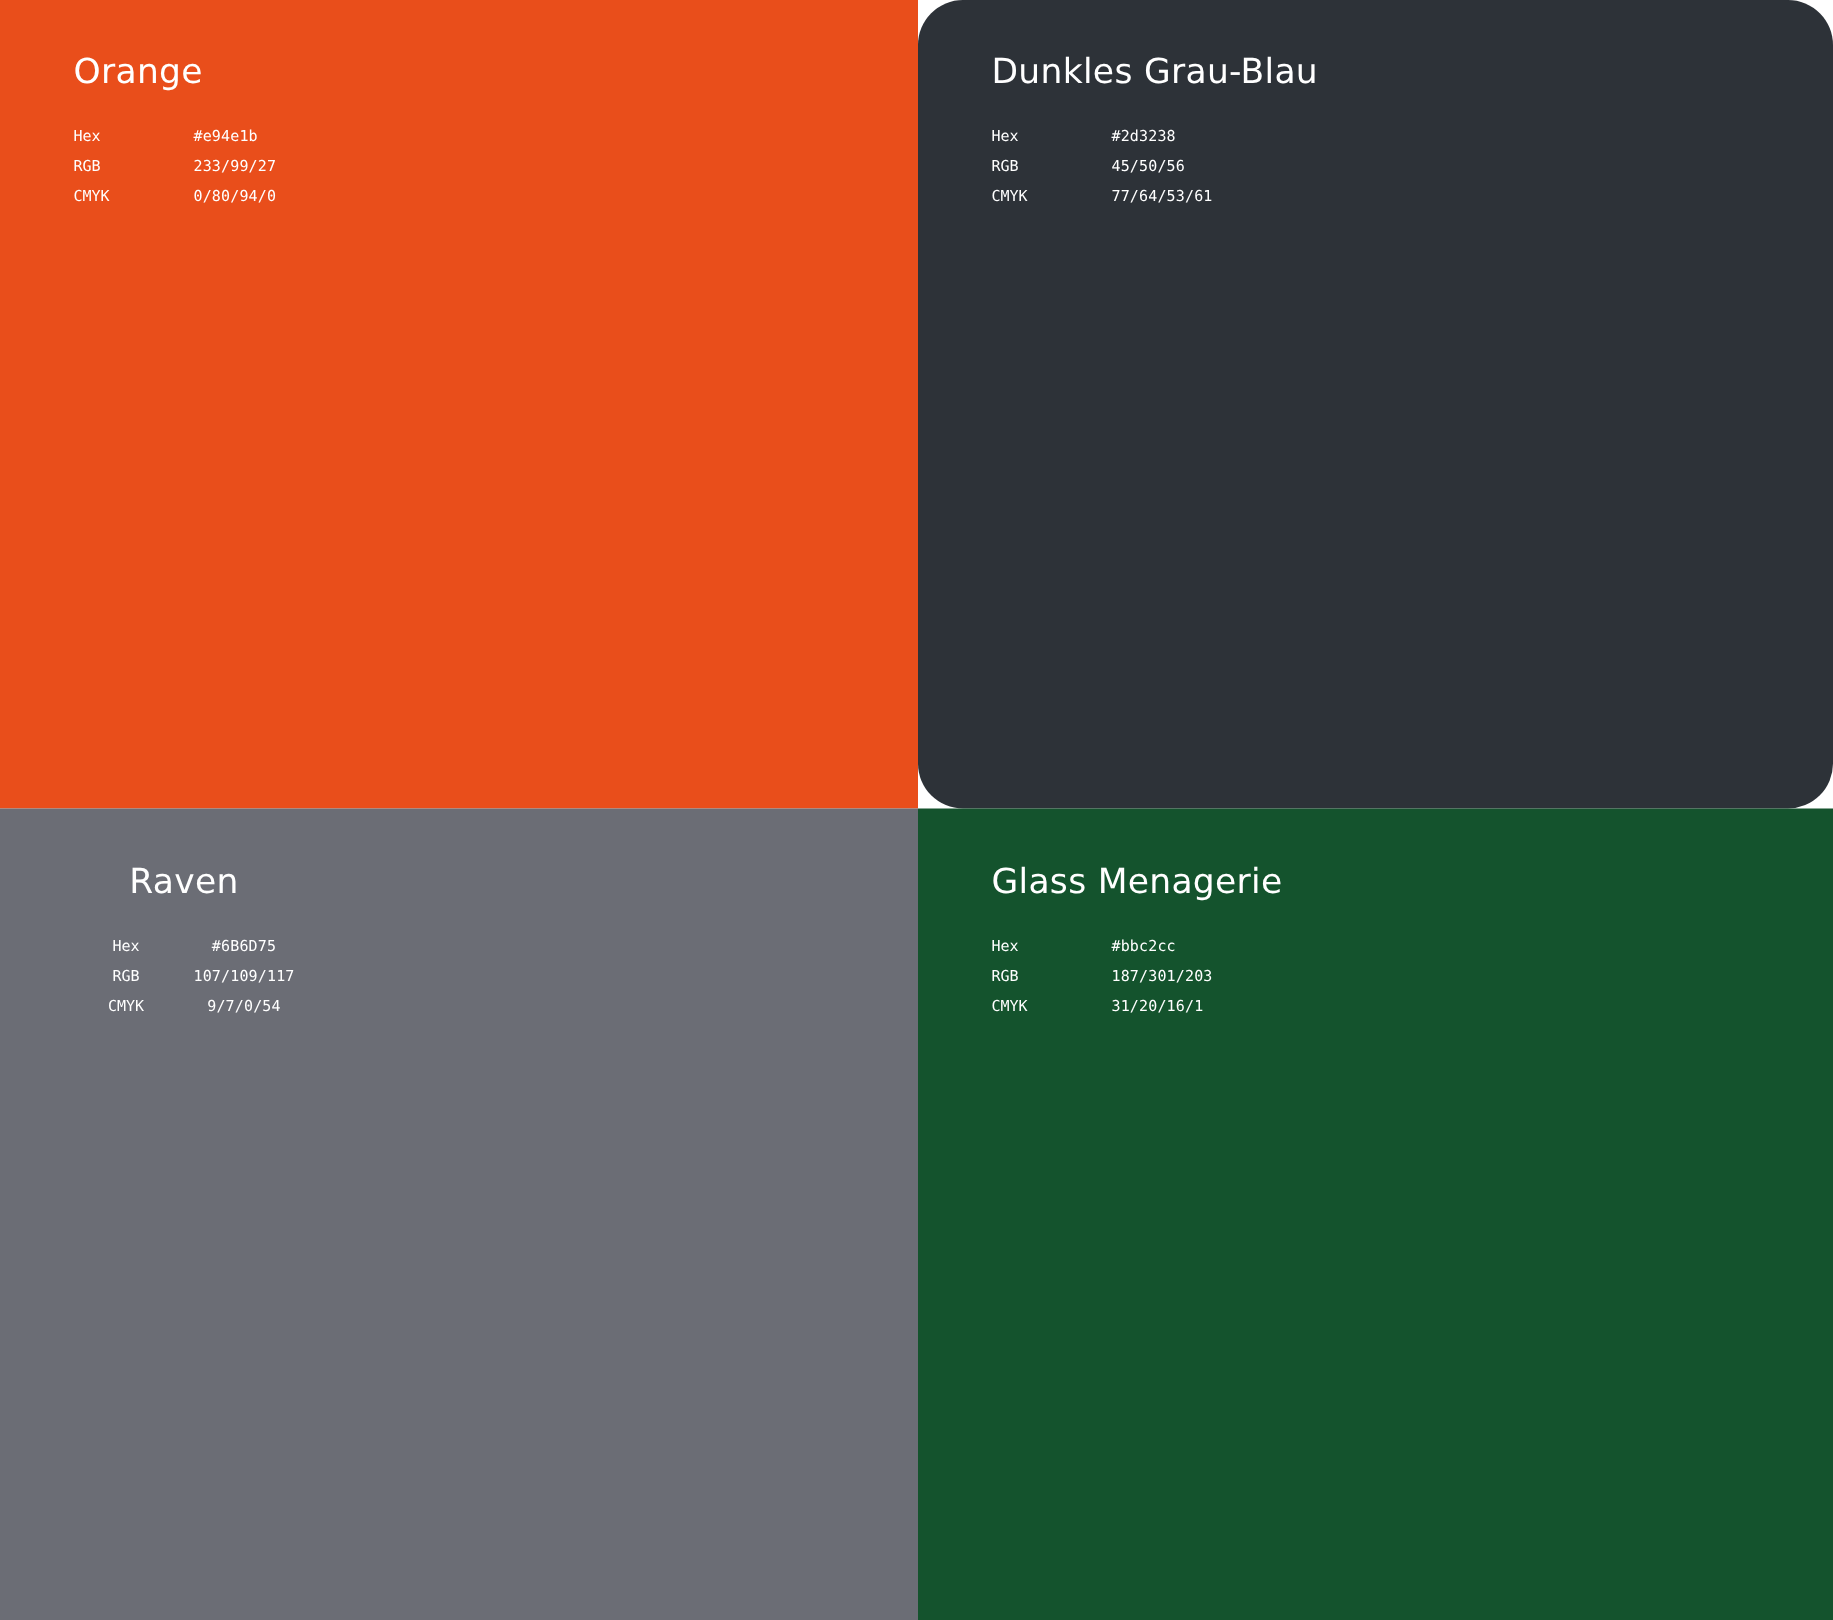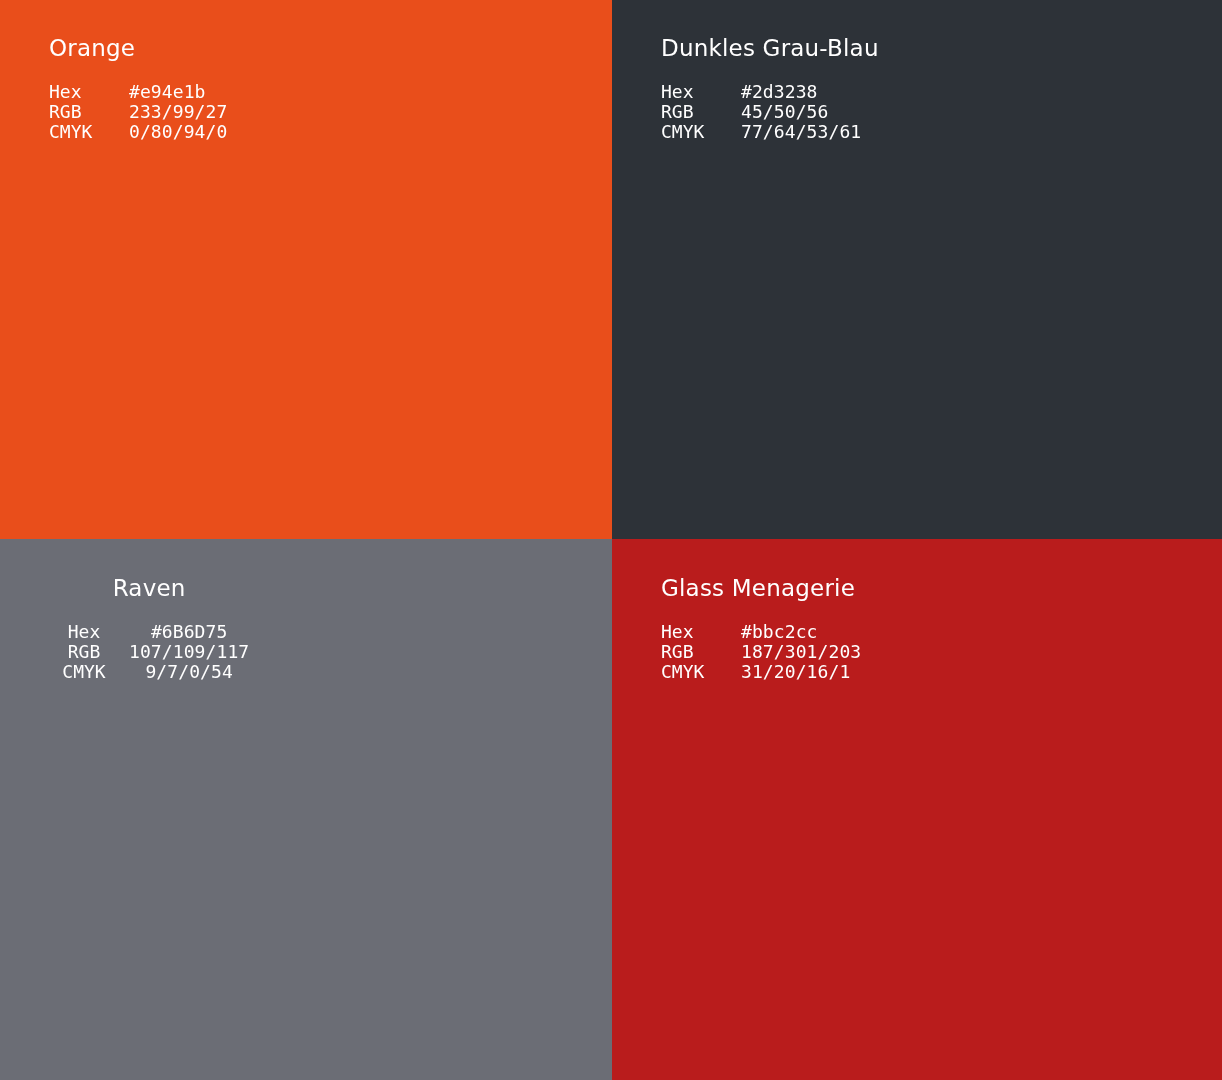--- a/index.html
+++ b/index.html
@@ -50,21 +50,21 @@
   }
 
   .swatch-specs {
     margin-top: 20px;
     border-collapse: collapse;
     border-spacing: 0;
   }
 
   .swatch-specs td {
     font-family: "DejaVu Sans Mono", "Liberation Mono", monospace;
-    font-size: 18px;
+    font-size: 10px;
     line-height: 20px;
     color: #ffffff;
     padding: 0;
     white-space: nowrap;
     vertical-align: top;
   }
 
   .spec-label {
     width: 70px;
     padding-right: 10px !important;
@@ -94,21 +94,21 @@
         </tr>
         <tr>
           <td class="spec-label">CMYK</td>
           <td class="spec-value">0/80/94/0</td>
         </tr>
       </tbody>
         </table>
     </div>
   </div>
 
-  <div class="swatch row-top col-right" style="background-color: rgb(45, 50, 56);">
+  <div class="swatch row-top col-right" style="background-color: rgb(45, 50, 56); border-radius: 30px;">
     <div class="swatch-inner">
       <div class="swatch-title">Dunkles Grau-Blau</div>
       <table class="swatch-specs">
         <tbody>
             <tr>
           <td class="spec-label">Hex</td>
           <td class="spec-value">#2d3238</td>
         </tr>
         <tr>
           <td class="spec-label">RGB</td>
@@ -138,21 +138,21 @@
         </tr>
         <tr>
           <td class="spec-label">CMYK</td>
           <td class="spec-value">9/7/0/54</td>
         </tr>
       </tbody>
         </table>
     </div>
   </div>
 
-  <div class="swatch row-bottom col-right" style="background-color: #b91c1c;">
+  <div class="swatch row-bottom col-right" style="background-color: #14532d;">
     <div class="swatch-inner">
       <div class="swatch-title">Glass Menagerie</div>
       <table class="swatch-specs">
         <tbody>
             <tr>
           <td class="spec-label">Hex</td>
           <td class="spec-value">#bbc2cc</td>
         </tr>
         <tr>
           <td class="spec-label">RGB</td>

